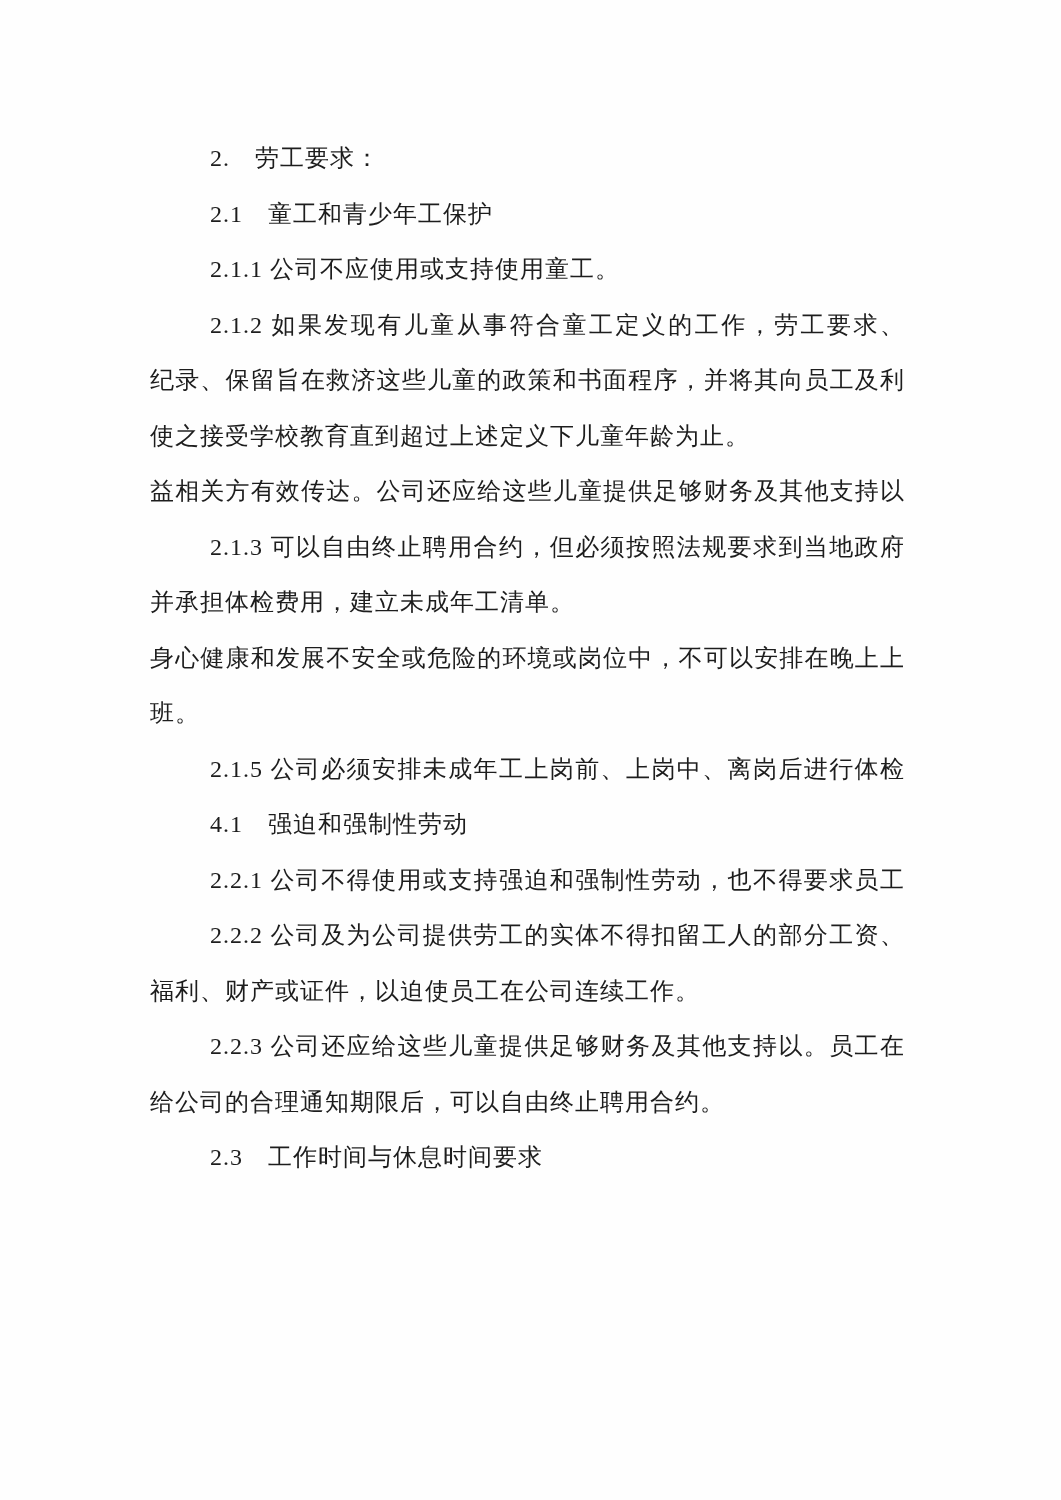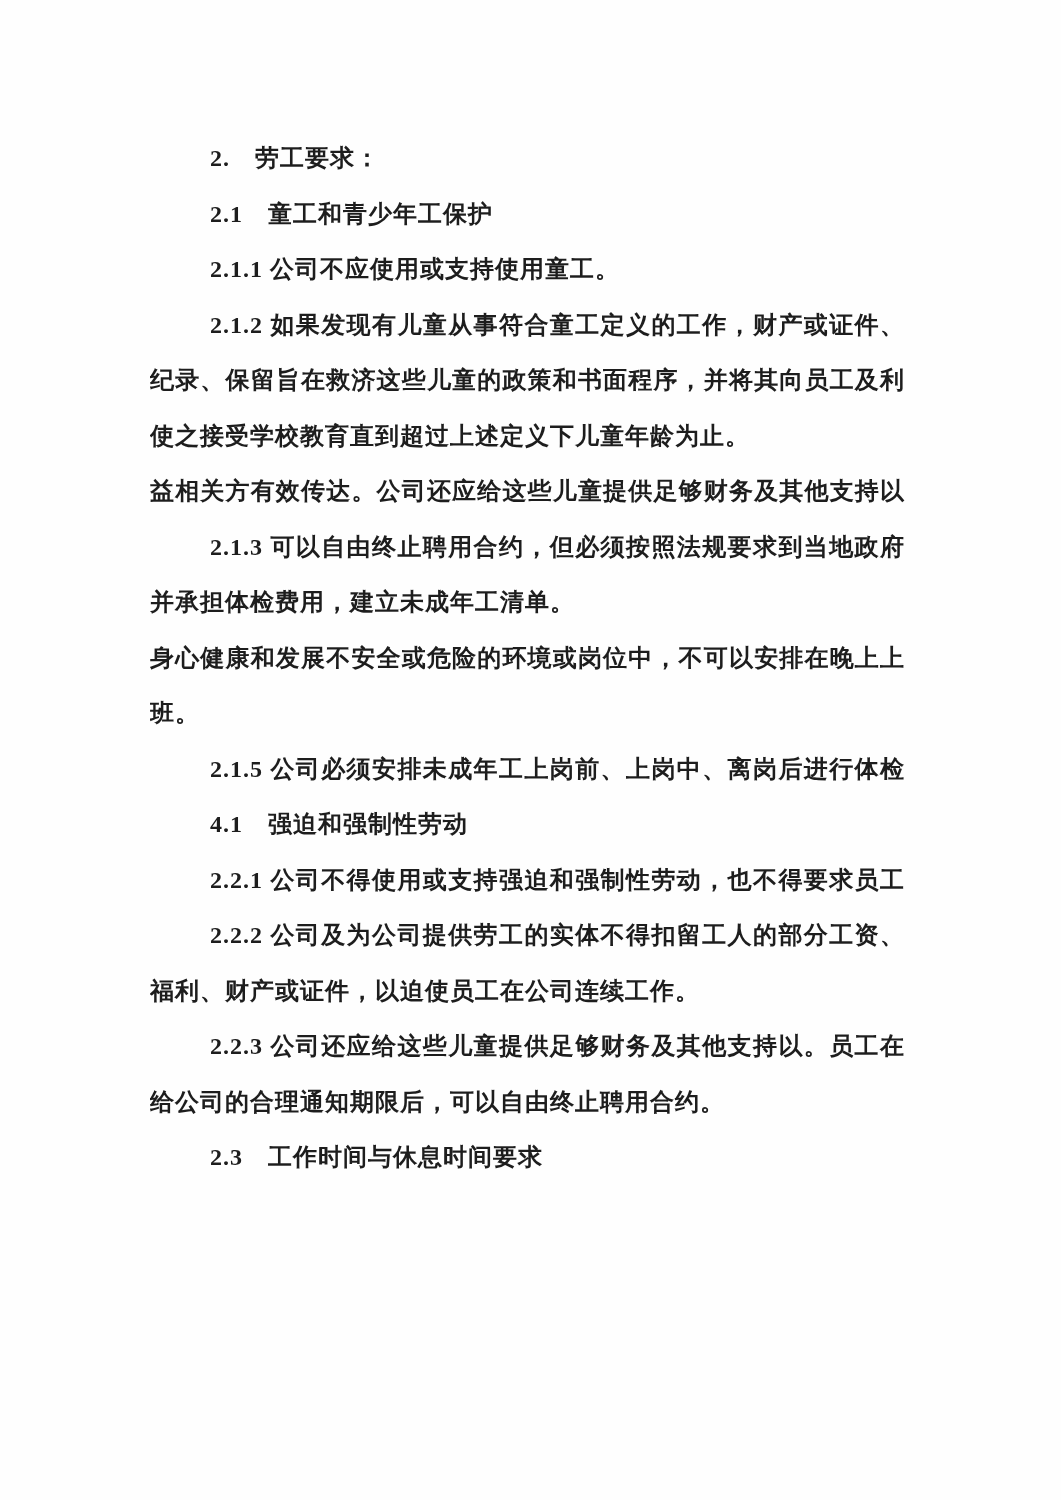--- a/index.html
+++ b/index.html
@@ -19,41 +19,40 @@
     font-size: 24px;
     color: #1d1d1d;
     overflow: hidden;
   }
   .line {
     height: 55.5px;
     line-height: 55.5px;
     letter-spacing: 1px;
     overflow: hidden;
     white-space: nowrap;
-    font-weight: bold;
   }
   
   .line.indent {
     padding-left: 60px;
   }
   
   .line.full {
     white-space: normal;
     text-align: justify;
     text-align-last: justify;
   }
 </style>
 </head>
 <body>
 
 <div class="page">
   <div class="line indent">2.　劳工要求：</div>
   <div class="line indent">2.1　童工和青少年工保护</div>
   <div class="line indent">2.1.1 公司不应使用或支持使用童工。</div>
-  <div class="line indent full">2.1.2 如果发现有儿童从事符合童工定义的工作，财产或证件、</div>
+  <div class="line indent full">2.1.2 如果发现有儿童从事符合童工定义的工作，劳工要求、</div>
   <div class="line full">纪录、保留旨在救济这些儿童的政策和书面程序，并将其向员工及利</div>
   <div class="line">使之接受学校教育直到超过上述定义下儿童年龄为止。</div>
   <div class="line full">益相关方有效传达。公司还应给这些儿童提供足够财务及其他支持以</div>
   <div class="line indent full">2.1.3 可以自由终止聘用合约，但必须按照法规要求到当地政府</div>
   <div class="line">并承担体检费用，建立未成年工清单。</div>
   <div class="line full">身心健康和发展不安全或危险的环境或岗位中，不可以安排在晚上上</div>
   <div class="line">班。</div>
   <div class="line indent full">2.1.5 公司必须安排未成年工上岗前、上岗中、离岗后进行体检</div>
   <div class="line indent">4.1　强迫和强制性劳动</div>
   <div class="line indent full">2.2.1 公司不得使用或支持强迫和强制性劳动，也不得要求员工</div>

